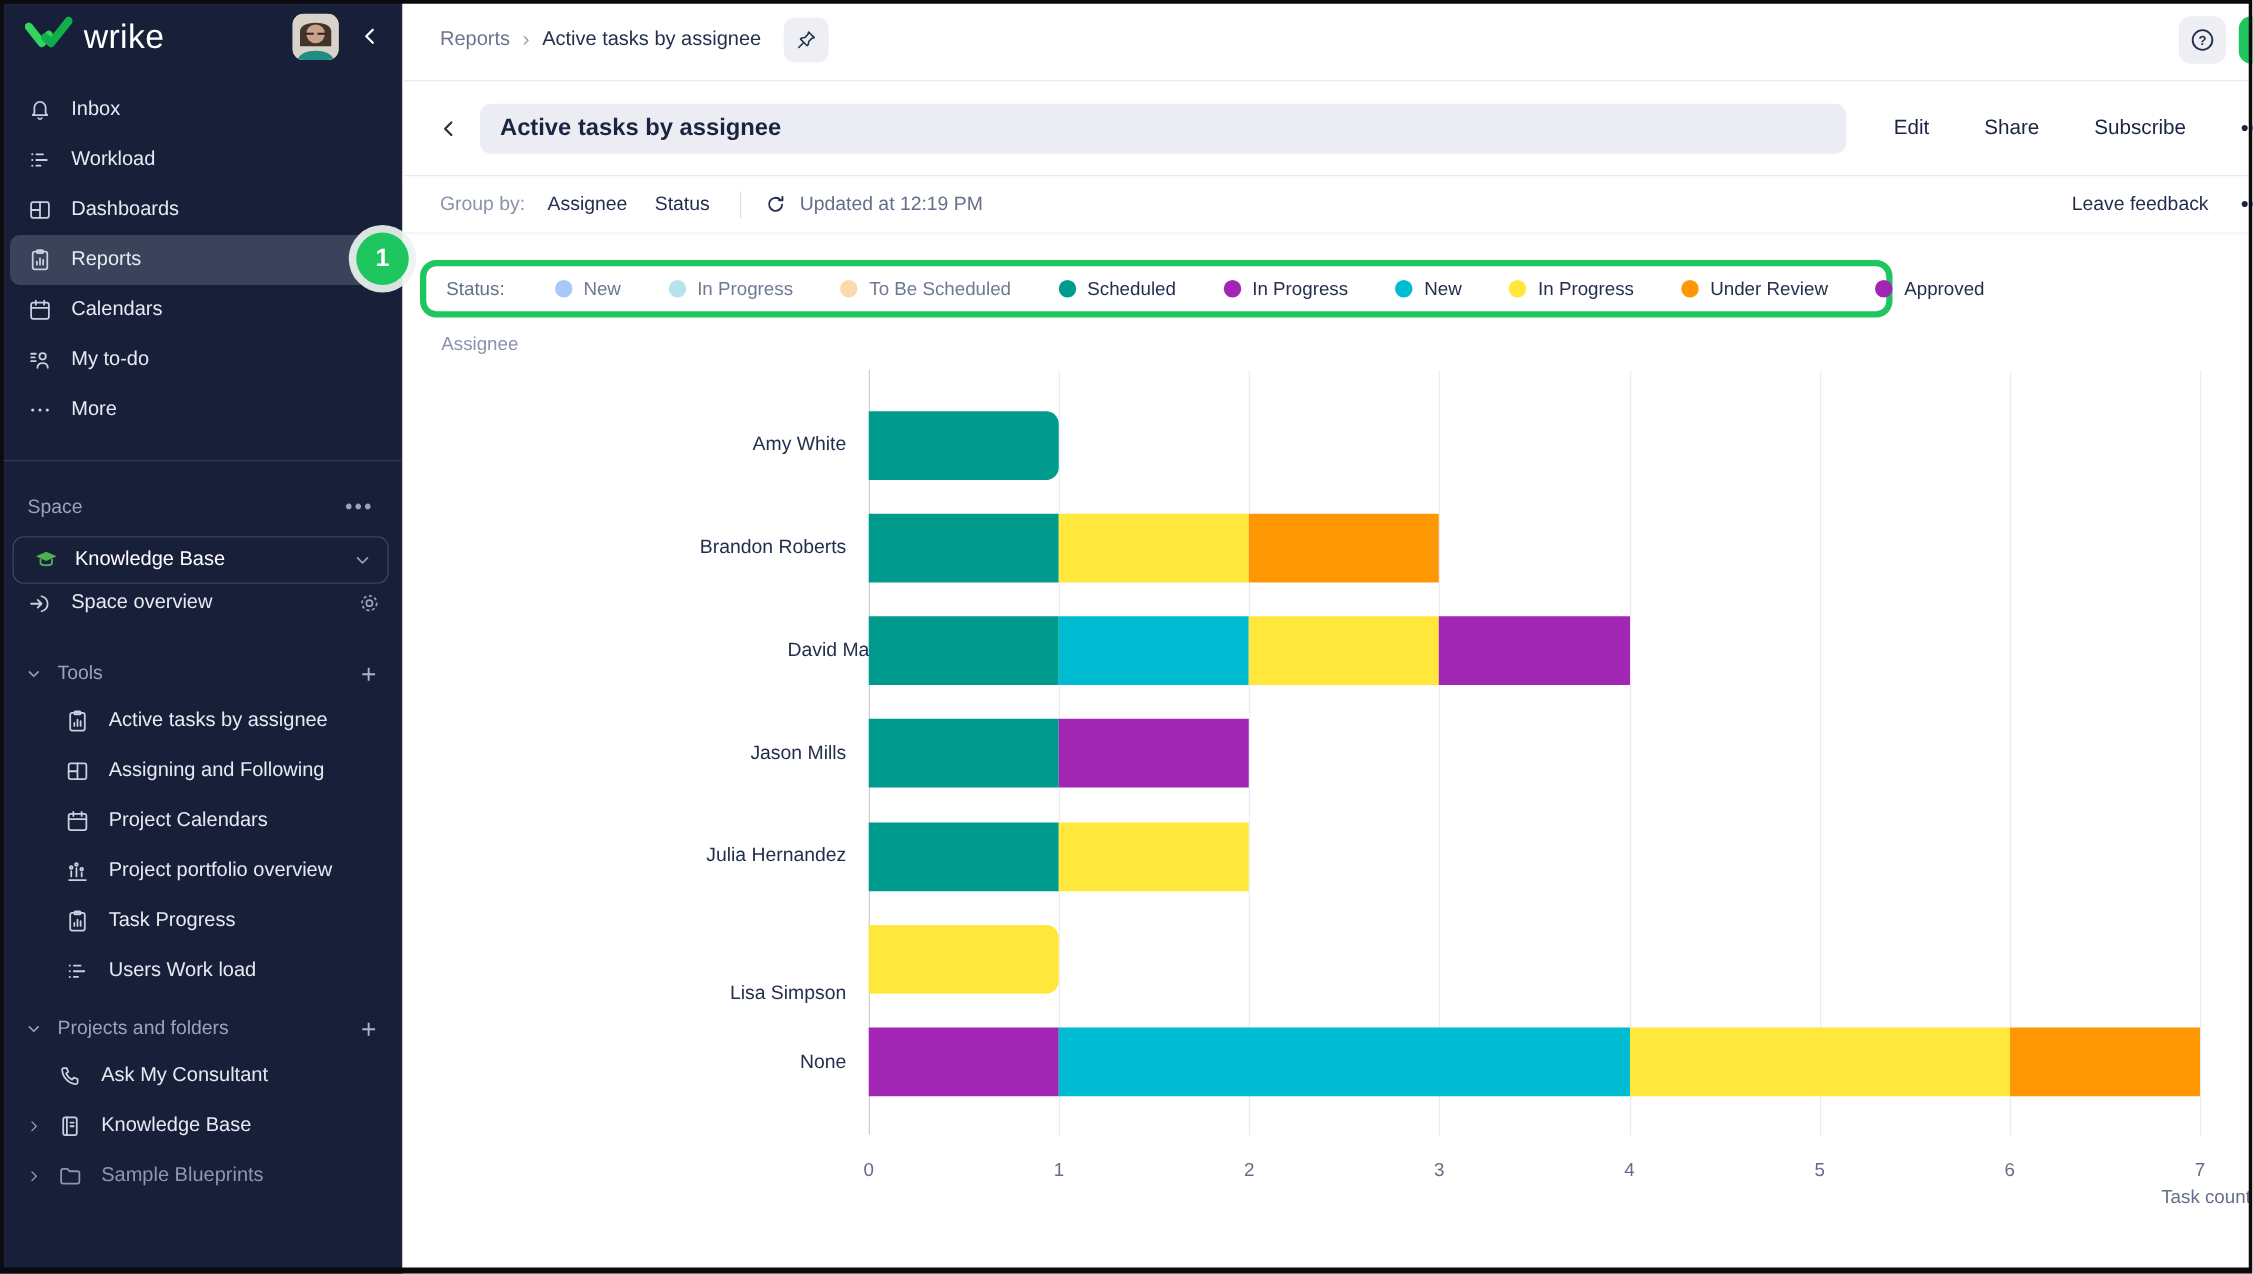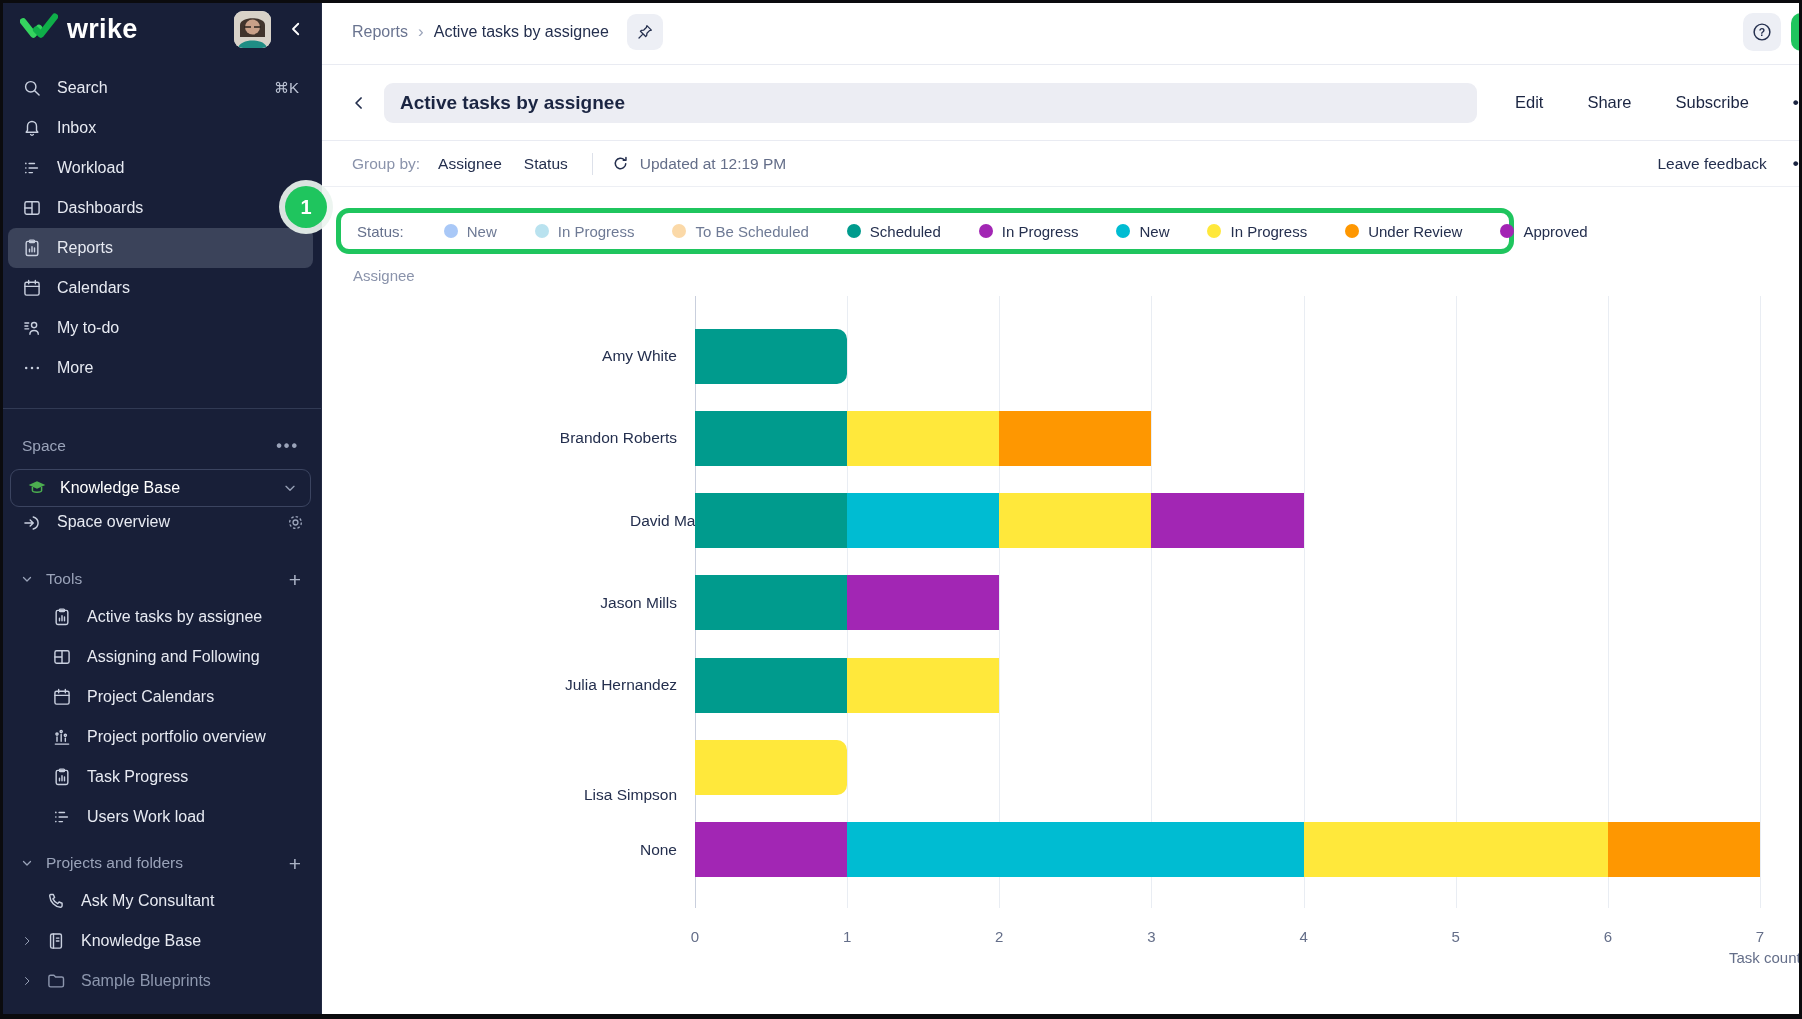--- a/index.html
+++ b/index.html
@@ -5,21 +5,21 @@
   * { margin:0; padding:0; box-sizing:border-box; }
   html,body { width:1802px; height:1019px; overflow:hidden; }
   body { font-family:"Liberation Sans","DejaVu Sans",sans-serif; background:#fff; color:#242f4e; position:relative; }
   .frame { position:absolute; inset:0; border:3px solid #0b0b0e; border-bottom-width:5px; pointer-events:none; z-index:120; }
   .app { display:flex; width:1802px; height:1019px; }
 
   
   .sidebar { width:322px; height:100%; background:#181f38; flex:0 0 322px; color:#e7eaf2; border-right:1px solid rgba(255,255,255,.05); overflow:hidden; }
   .sb-header { display:flex; align-items:center; height:58px; padding:0 16px 0 20px; }
   .logo { display:flex; align-items:center; gap:9px; flex:1; }
-  .logo-word { font-size:27px; font-weight:bold; color:#fff; letter-spacing:.3px; }
+  .logo-word { font-size:27px; font-weight:normal; color:#fff; letter-spacing:.3px; }
   .avatar { width:37px; height:37px; border-radius:9px; overflow:hidden; flex:0 0 37px; margin-right:16px; background:#cfd6da; }
   .collapse { color:#fff; font-size:22px; cursor:pointer; display:flex; align-items:center; }
 
   .sb-nav { padding:10px 8px 0 8px; }
   .sb-item { display:flex; align-items:center; height:40px; padding:0 14px; border-radius:8px; font-size:16px; color:#e7eaf2; cursor:pointer; }
   .sb-item .sb-icon { width:20px; height:20px; margin-right:15px; color:#c9d0df; display:flex; align-items:center; }
   .sb-item.active { background:#3b435a; }
   .sb-label { flex:1; white-space:nowrap; }
   .sb-shortcut { color:#bcc3d4; font-size:15px; }
   .sb-divider { height:1px; background:#313a54; margin:20px 0 24px 0; }
@@ -122,30 +122,20 @@
         </svg>
       </div>
       <div class="collapse">
         <svg width="18" height="18" viewBox="0 0 24 24" fill="none" stroke="#fff" stroke-width="2.4" stroke-linecap="round" stroke-linejoin="round">
             <path d="M15 5 L8 12 L15 19"></path>
           </svg>
       </div>
     </div>
 
     <nav class="sb-nav" id="sb-nav">
-        <div class="sb-item">
-          <span class="sb-icon">
-            <svg width="20" height="20" viewBox="0 0 24 24" fill="none" stroke="currentColor" stroke-width="1.7" stroke-linecap="round" stroke-linejoin="round">
-              <circle cx="10.5" cy="10.5" r="6.2"></circle>
-              <path d="M15.2 15.2 20.5 20.5"></path>
-            </svg>
-          </span>
-          <span class="sb-label">Search</span>
-          <span class="sb-shortcut">⌘K</span>
-        </div>
         <div class="sb-item">
           <span class="sb-icon">
             <svg width="20" height="20" viewBox="0 0 24 24" fill="none" stroke="currentColor" stroke-width="1.7" stroke-linecap="round" stroke-linejoin="round">
               <path d="M5 17h14l-1.6-2.2V9.6a5.4 5.4 0 0 0-10.8 0v5.2z"></path>
               <path d="M10.3 19.8a2 2 0 0 0 3.4 0"></path>
             </svg>
           </span>
           <span class="sb-label">Inbox</span>
         </div>
         <div class="sb-item">

